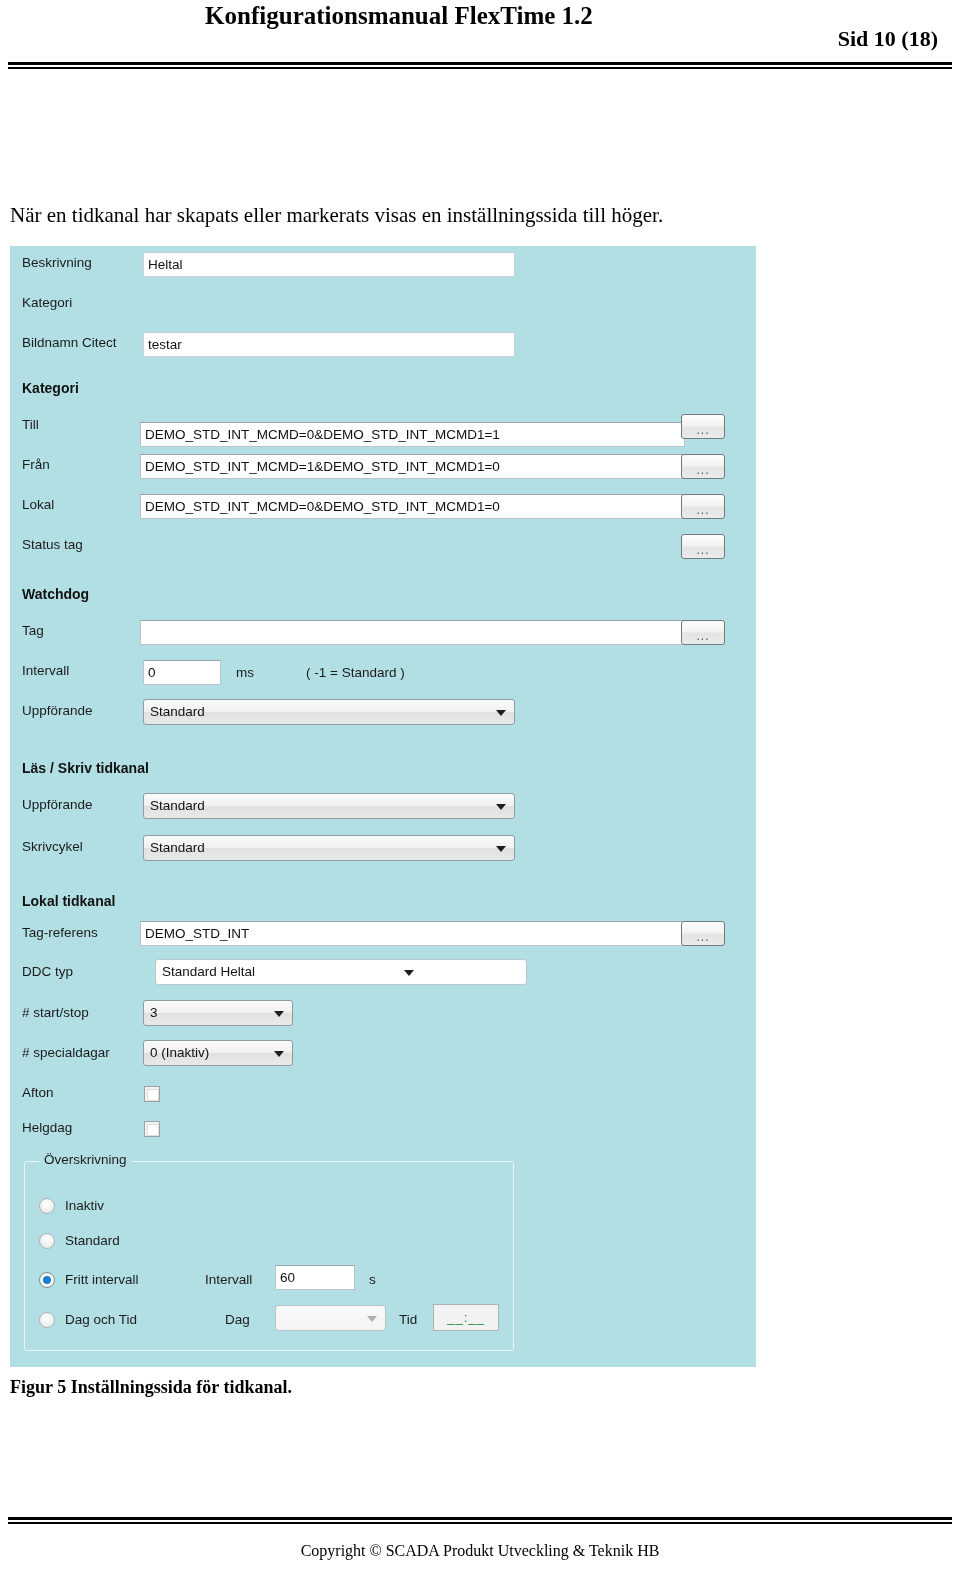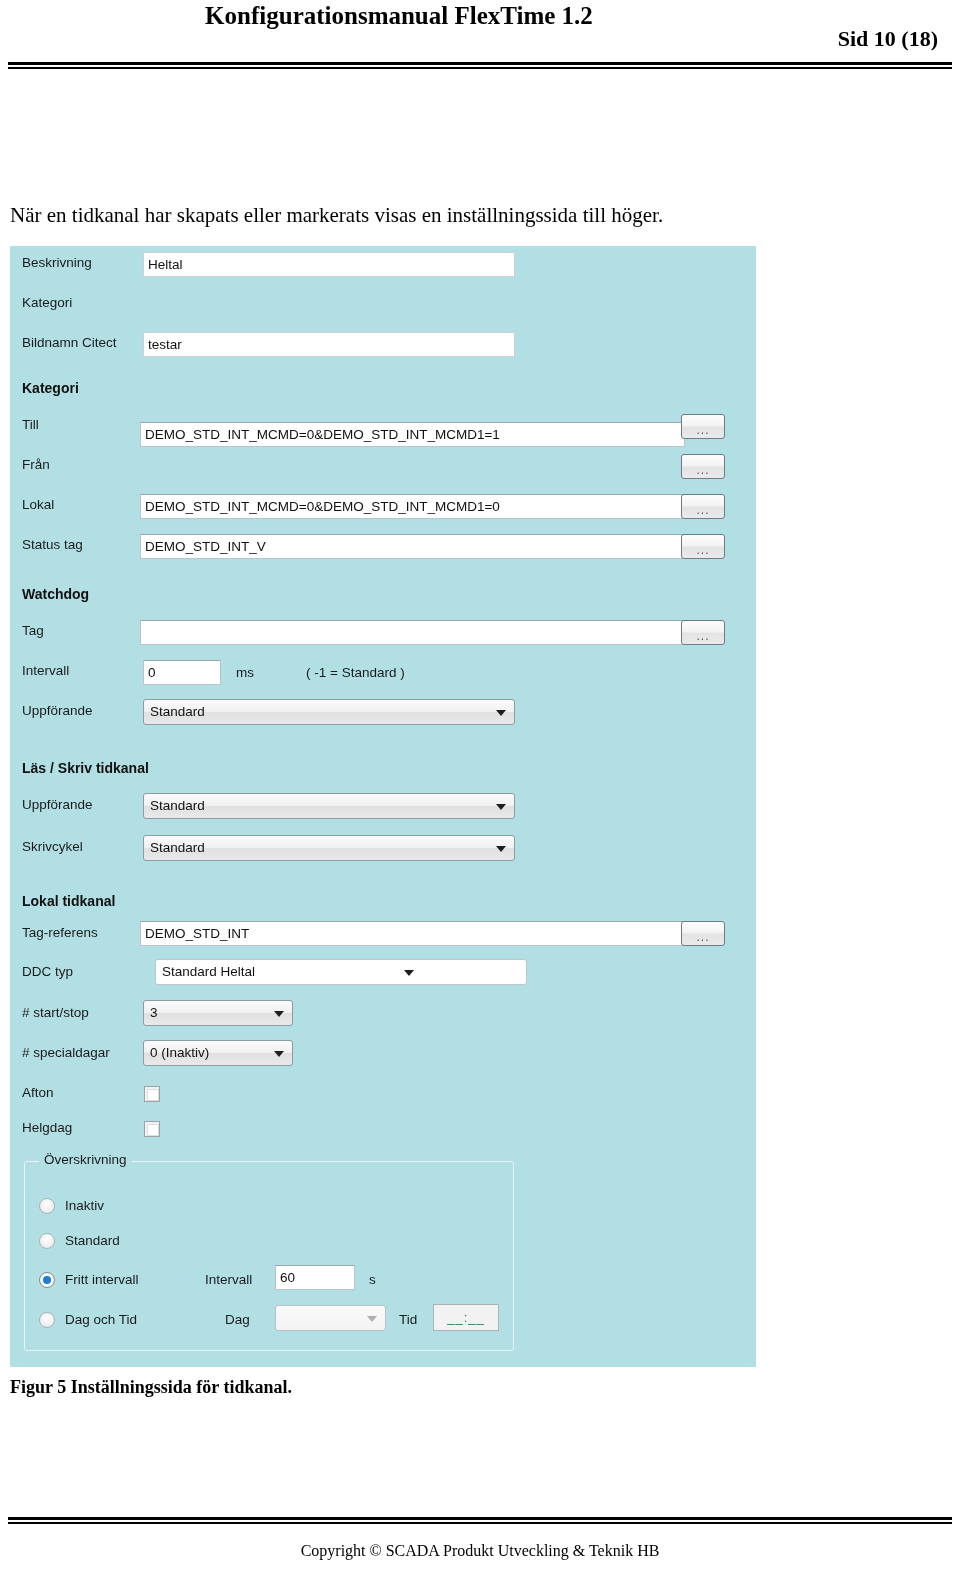--- a/index.html
+++ b/index.html
@@ -298,28 +298,28 @@
   <div class="lbl" style="top:84px;">Bildnamn Citect</div>
   <div class="txt flat" style="left:133px; top:86px; width:372px;">testar</div>
 
   <div class="section-h" style="top:134px;">Kategori</div>
 
   <div class="lbl" style="top:166px;">Till</div>
   <div class="txt" style="left:130px; top:176px; width:545px;">DEMO_STD_INT_MCMD=0&amp;DEMO_STD_INT_MCMD1=1</div>
   <div class="dots-btn" style="left:671px; top:168px;">...</div>
 
   <div class="lbl" style="top:206px;">Från</div>
+  <div class="txt" style="left:130px; top:208px; width:545px;">DEMO_STD_INT_MCMD=1&amp;DEMO_STD_INT_MCMD1=0</div>
   <div class="dots-btn" style="left:671px; top:208px;">...</div>
 
   <div class="lbl" style="top:246px;">Lokal</div>
   <div class="txt" style="left:130px; top:248px; width:545px;">DEMO_STD_INT_MCMD=0&amp;DEMO_STD_INT_MCMD1=0</div>
   <div class="dots-btn" style="left:671px; top:248px;">...</div>
 
   <div class="lbl" style="top:286px;">Status tag</div>
-  <div class="txt" style="left:130px; top:288px; width:545px;">DEMO_STD_INT_V</div>
   <div class="dots-btn" style="left:671px; top:288px;">...</div>
 
   <div class="section-h" style="top:340px;">Watchdog</div>
 
   <div class="lbl" style="top:372px;">Tag</div>
   <div class="txt" style="left:130px; top:374px; width:545px;"></div>
   <div class="dots-btn" style="left:671px; top:374px;">...</div>
 
   <div class="lbl" style="top:412px;">Intervall</div>
   <div class="txt" style="left:133px; top:414px; width:78px;">0</div>

